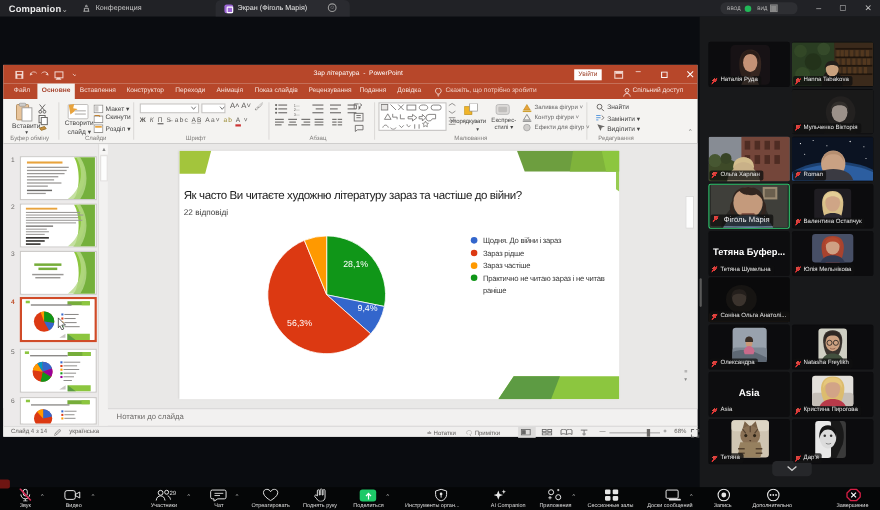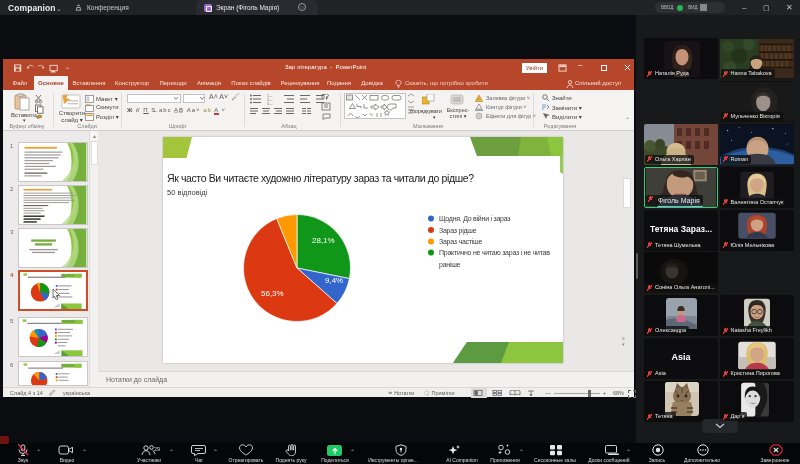--- a/index.html
+++ b/index.html
@@ -462,22 +462,22 @@
             <path d="M2 0h93v19H9z" fill="#6d9e3f"></path>
             <path d="M53 0h42v19H50z" fill="#7fb33b"></path>
             <path d="M79 0h16v19h-12z" fill="#8cc63f"></path>
             <path d="M92 19h3v18l-3-2z" fill="#8cc63f" opacity=".9"></path>
           </svg>
         <svg class="abs" style="left:290px;top:204px" width="110" height="22" viewBox="0 0 110 22">
             <path d="M14 1h96v21H0z" fill="#8cc63f"></path>
             <path d="M14 1h42l-8 21H0z" fill="#5d9b43"></path>
           </svg>
 
-        <div class="abs" style="left:4px;top:35px;width:390px;font-size:10.5px;letter-spacing:-0.38px;color:#212121">Як часто Ви читаєте художню літературу зараз та читали до рідше?</div>
-        <div class="abs" style="left:4px;top:50.5px;font-size:7.5px;color:#3c3c3c">50 відповіді</div>
+        <div class="abs" style="left:4px;top:35px;width:390px;font-size:10.5px;letter-spacing:-0.38px;color:#212121">Як часто Ви читаєте художню літературу зараз та частіше до війни?</div>
+        <div class="abs" style="left:4px;top:50.5px;font-size:7.5px;color:#3c3c3c">22 відповіді</div>
 
         <svg class="abs" style="left:79.5px;top:77px" width="108" height="108" viewBox="-54 -54 108 108">
           <g stroke="#fff" stroke-width=".7">
             <path d="M0 0L0 -53.5A53.5 53.5 0 0 1 52.44 10.6z" fill="#109618"></path>
             <path d="M0 0L52.44 10.6A53.5 53.5 0 0 1 40 35.5z" fill="#3366cc"></path>
             <path d="M0 0L40 35.5A53.5 53.5 0 1 1 -20.3 -49.5z" fill="#dc3912"></path>
             <path d="M0 0L-20.3 -49.5A53.5 53.5 0 0 1 0 -53.5z" fill="#ff9900"></path>
           </g>
           <text x="15" y="-25" fill="#fff" font-size="8">28,1%</text>
           <text x="28" y="15" fill="#fff" font-size="8">9,4%</text>
@@ -679,21 +679,21 @@
           <path d="M17.5 2C10 2 7 8 7.5 15c.5 7 2 12 4 15h12c2-3 3.5-8 4-15C28 8 25 2 17.5 2z" fill="#d9c089"></path>
           <ellipse cx="17.5" cy="13" rx="7" ry="8.5" fill="#cfa586"></ellipse>
           <path d="M17.5 3c-6 0-9 4-8.5 10 1.5-4 4.5-6 8.5-6s7 2 8.5 6C26.5 7 23.5 3 17.5 3z" fill="#e3cd96"></path>
           <path d="M6 31c2-6 6-8 11.5-8S27 25 29 31z" fill="#2a2730"></path>
         </g>
       </svg>
     <span class="nlabel">Валентина Остапчук</span>
   </div>
 
   <div class="tile" style="left:8px;top:194.5px">
-    <div class="bigname" style="font-size:8.5px">Тетяна  Зараз...</div>
+    <div class="bigname" style="font-size:8.5px">Тетяна  Буфер...</div>
     <span class="nlabel">Тетяна Шумельна</span>
   </div>
 
   <div class="tile" style="left:83.5px;top:194.5px">
     <svg viewBox="0 0 77 41">
         <rect width="77" height="41" fill="#0c0c0e"></rect>
         <g transform="translate(19,2)">
           <rect width="39" height="27" rx="3" fill="#474f66"></rect>
           <path d="M19.5 2c-8 0-11 5-10.5 12 .5 6 2 10 4 13h13c2-3 3.5-7 4-13C30.5 7 27.5 2 19.5 2z" fill="#a8432e"></path>
           <ellipse cx="19.5" cy="12" rx="6.5" ry="7.5" fill="#cfa083"></ellipse>

